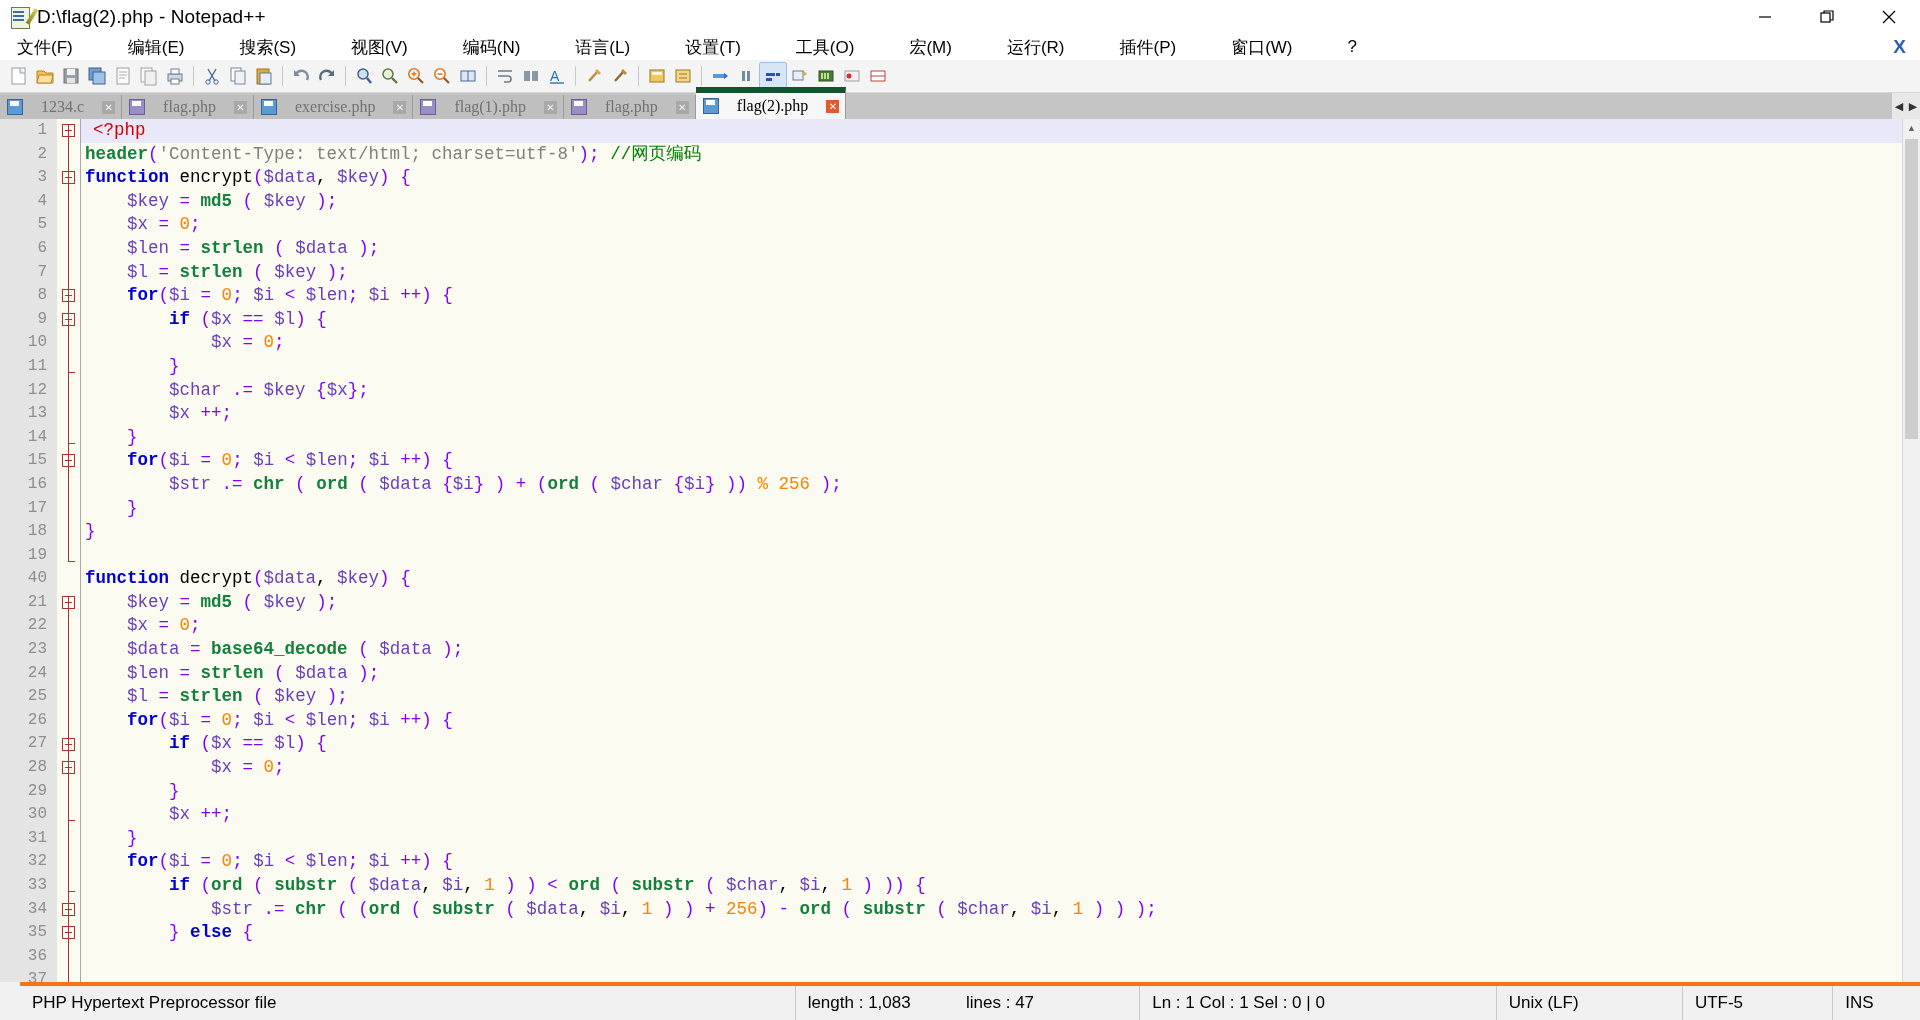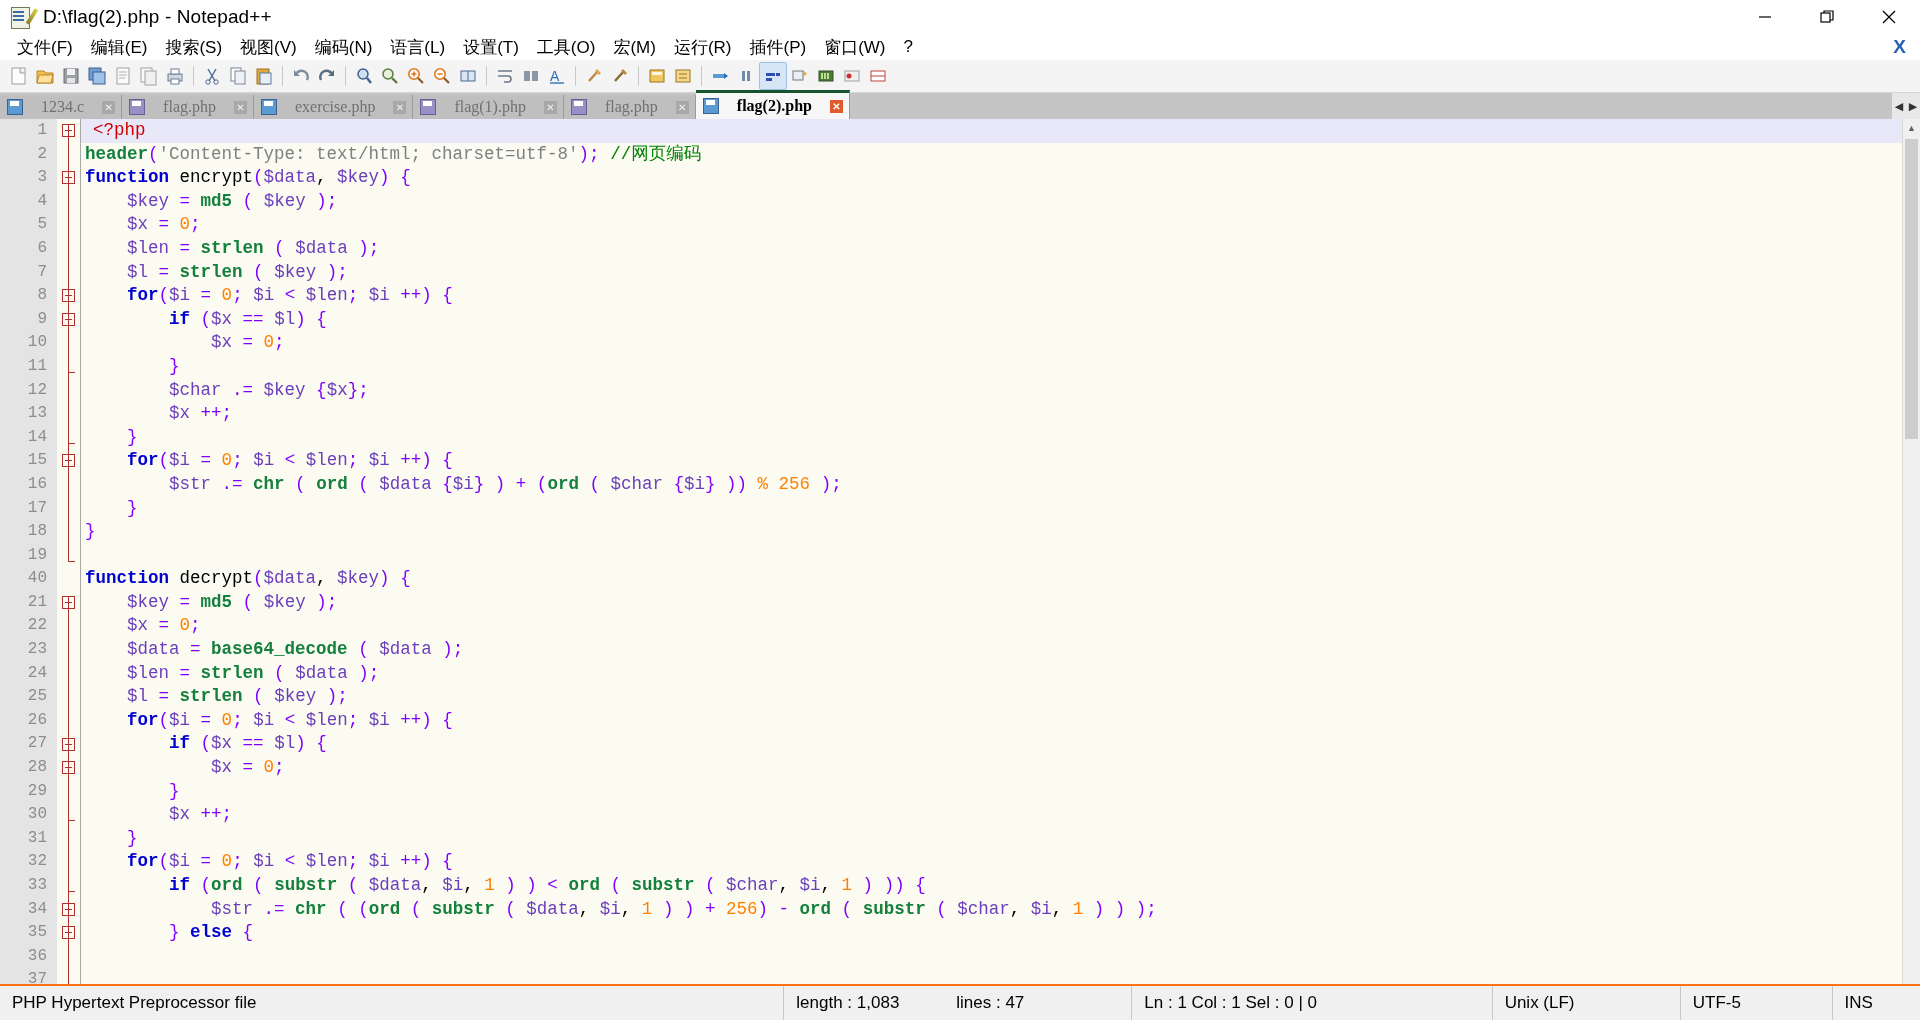--- a/index.html
+++ b/index.html
@@ -6,49 +6,49 @@
   body{
     width:1920px;height:1020px;overflow:hidden;
     background:#ffffff;
     font-family:"Liberation Sans", sans-serif;
     -webkit-font-smoothing:none;
   }
   .app{width:1920px;height:1020px;display:flex;flex-direction:column;background:#f0f0f0;}
 
   
   .titlebar{height:34px;background:#ffffff;display:flex;align-items:center;flex:0 0 34px;}
-  .title-left{display:flex;align-items:center;padding-left:11px;gap:10px;}
+  .title-left{display:flex;align-items:center;padding-left:11px;gap:4px;}
   .app-icon{width:22px;height:22px;position:relative;}
   .app-icon .sheet{position:absolute;left:0;top:1px;width:17px;height:20px;background:#eef3e4;border:1px solid #6b7a52;}
   .app-icon .bar{position:absolute;left:2px;width:11px;height:2px;background:#3c6ca8;}
   .app-icon .b1{top:5px}.app-icon .b2{top:9px}.app-icon .b3{top:13px}
   .app-icon .pencil{position:absolute;right:-1px;top:2px;width:4px;height:17px;background:linear-gradient(180deg,#d9d14a,#8a7b25);transform:rotate(32deg);}
   .title-text{font-size:19px;color:#000;letter-spacing:0.1px;}
   .title-spacer{flex:1;}
   .wincontrols{display:flex;height:34px;}
   .wbtn{width:62px;height:34px;display:flex;align-items:center;justify-content:center;}
   .wbtn svg{display:block;}
 
   
-  .menubar{height:26px;background:#ffffff;display:flex;align-items:center;padding-left:8px;flex:0 0 26px;position:relative;}
+  .menubar{height:26px;background:#ffffff;display:flex;align-items:center;padding-left:8px;flex:0 0 26px;position:relative;gap:37px;}
   .menuitem{font-size:17px;color:#000;padding:2px 9px;white-space:nowrap;}
   .menu-x{position:absolute;right:14px;top:2px;font-size:19px;color:#2b5fb0;font-weight:bold;}
 
   
   .toolbar{height:32px;background:#f4f4f4;border-bottom:1px solid #d6d6d6;display:flex;align-items:center;padding-left:6px;flex:0 0 32px;}
   .tb{width:26px;height:26px;display:flex;align-items:center;justify-content:center;border-radius:2px;}
   .tb.sel{background:#d6e6f7;border:1px solid #9cc3e5;}
   .tsep{width:1px;height:20px;background:#c8c8c8;margin:0 5px;}
   .tb svg{display:block;}
 
   
   .tabbar{height:26px;background:#c5c5c5;display:flex;align-items:flex-end;flex:0 0 26px;position:relative;}
   .tab{height:24px;display:flex;align-items:center;gap:18px;padding:0 6px 0 7px;background:#bfbfbf;
        border-right:1px solid #9a9a9a;font-family:"Liberation Serif",serif;font-size:16px;color:#717171;white-space:nowrap;}
-  .tab.active{background:#f7f7f7;color:#000;border-top:3px solid #14532d;height:26px;align-items:center;font-weight:bold;}
+  .tab.active{background:#f7f7f7;color:#000;border-top:6px solid #14532d;height:26px;align-items:center;}
   .tab .ficon{width:14px;height:14px;background:#5b9bd5;border:1px solid #3f5f8f;position:relative;flex:0 0 14px;}
   .tab .ficon:after{content:"";position:absolute;left:2px;top:1px;width:9px;height:5px;background:#ffffff;}
   .tab.purple .ficon{background:#9a8fc4;border-color:#6a5f94;}
   .tab .xmark{width:13px;height:13px;background:#a8a8a8;color:#f2f2f2;font-size:10px;display:flex;align-items:center;justify-content:center;}
   .tab.active .xmark{background:#e05a2b;color:#fff;}
   .tabscroll{position:absolute;right:0;top:0;height:26px;display:flex;align-items:center;background:#e8e8e8;}
   .tabscroll span{width:14px;text-align:center;font-size:11px;color:#333;}
 
   
   .editor{flex:1;display:flex;background:#fbfbf2;position:relative;overflow:hidden;}
@@ -74,21 +74,21 @@
   .cmt{color:#008000;}
   .tag{color:#d00000;}
   .pct{color:#ff8000;}
 
   
   .vscroll{width:17px;background:#f0f0f0;border-left:1px solid #d8d8d8;flex:0 0 17px;position:relative;}
   .vscroll .arrow{height:17px;display:flex;align-items:center;justify-content:center;font-size:9px;color:#606060;background:#f0f0f0;}
   .vscroll .thumb{position:absolute;left:2px;right:2px;top:20px;height:300px;background:#cdcdcd;}
 
   
-  .statusbar{height:34px;background:#f0f0f0;border-top:2px solid #f97316;display:flex;align-items:center;flex:0 0 34px;font-size:17px;color:#000;}
+  .statusbar{height:34px;background:#f0f0f0;border-top:4px solid #f97316;display:flex;align-items:center;flex:0 0 34px;font-size:17px;color:#000;margin-left:20px;}
   .scell{padding:0 12px;height:34px;display:flex;align-items:center;}
   .scell.b{border-right:1px solid #c8c8c8;}
 </style>
 </head>
 <body>
 
 <div class="app">
 
   <div class="titlebar">
     <div class="title-left">

